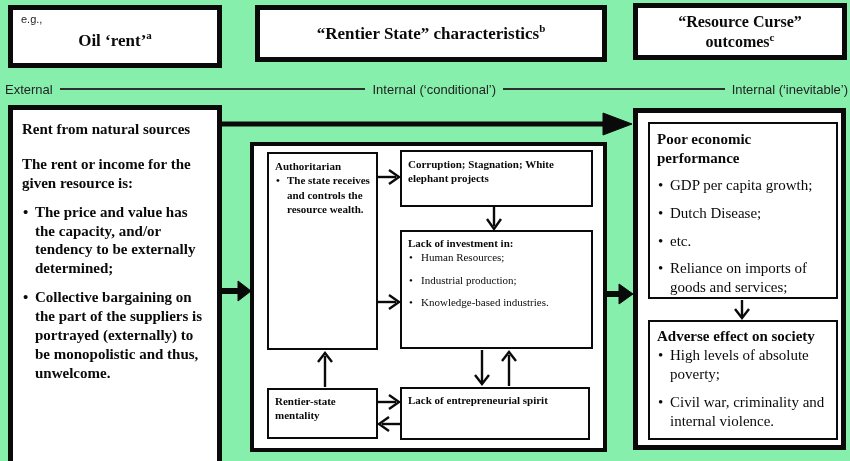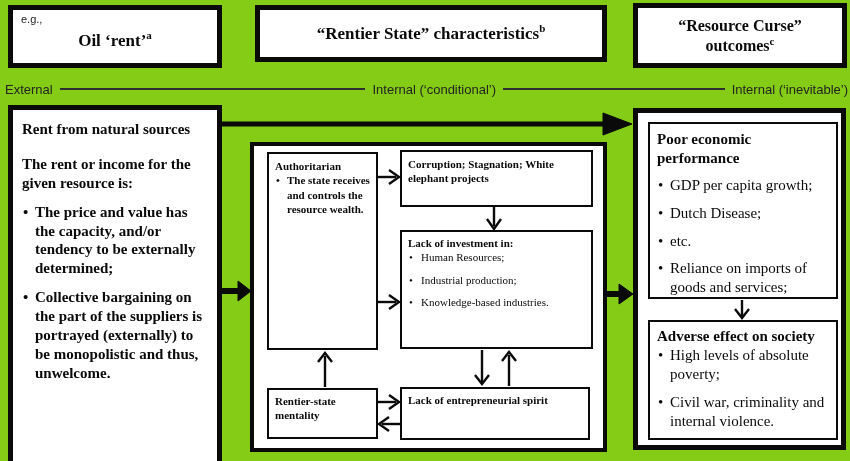--- a/index.html
+++ b/index.html
@@ -1,18 +1,18 @@
 <!DOCTYPE html>
 <html><head>
 <meta charset="utf-8">
 <style>
   * { margin:0; padding:0; box-sizing:border-box; }
   html,body { background:#ffffff; }
   body { font-family:"Liberation Serif", serif; color:#0a0a0a; }
-  .canvas { position:relative; width:850px; height:461px; background:#84cc16; overflow:hidden; }
+  .canvas { position:relative; width:850px; height:461px; background:#86efac; overflow:hidden; }
   .abs { position:absolute; }
   .box { border:2px solid #0a0a0a; background:#ffffff; }
   .thick { border-width:5px; }
   .mid-frame { border-width:4px; }
 
   
   .hdr { display:flex; flex-direction:column; align-items:center; justify-content:center; text-align:center; }
   .hdr-title { font-weight:bold; font-size:17px; line-height:1.2; }
   .hdr-title sup { font-size:11px; font-weight:bold; }
   .eg { position:absolute; top:3px; left:8px; font-family:"Liberation Sans", sans-serif; font-size:11px; color:#1c1c1c; }
@@ -48,21 +48,21 @@
 
   <div class="abs box thick hdr" style="left:8px; top:5px; width:214px; height:63px;">
     <span class="eg">e.g.,</span>
     <div class="hdr-title" style="padding-top:8px;"><span>Oil ‘rent’</span><sup>a</sup></div>
   </div>
 
   <div class="abs box thick hdr" style="left:255px; top:5px; width:352px; height:57px;">
     <div class="hdr-title"><span>“Rentier State” characteristics</span><sup>b</sup></div>
   </div>
 
-  <div class="abs box thick hdr" style="left:633px; top:3px; width:214px; height:65px;align-items:center;">
+  <div class="abs box thick hdr" style="left:633px; top:3px; width:214px; height:57px;align-items:center;">
     <div class="hdr-title" style="font-size:16px;">
       <div>“Resource Curse”</div>
       <div><span>outcomes</span><sup>c</sup></div>
     </div>
   </div>
 
   <div class="abs axis" style="left:5px; top:80px; width:843px; height:18px;">
     <span>External</span>
     <span class="rule rule-a"></span>
     <span>Internal (‘conditional’)</span>

